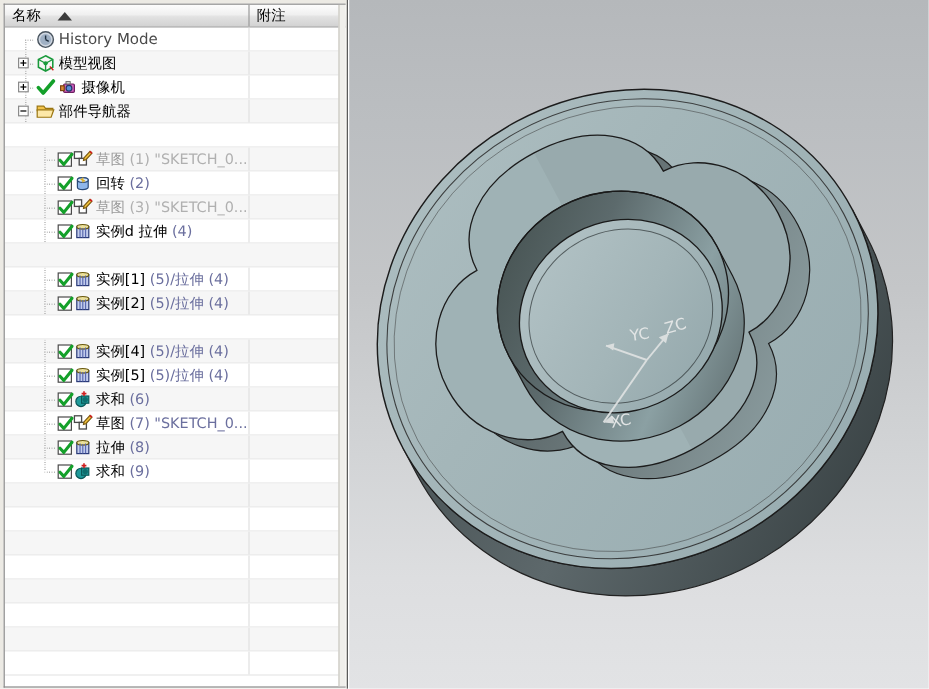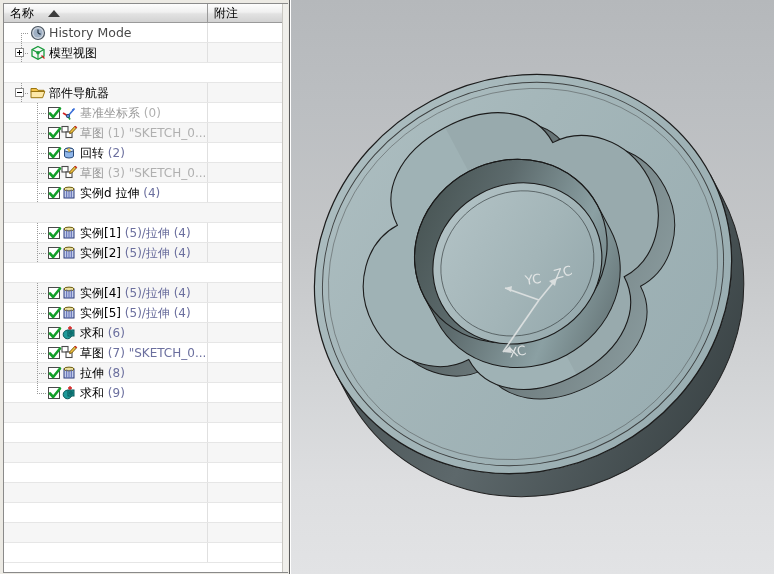--- a/index.html
+++ b/index.html
@@ -228,65 +228,65 @@
                 <path d="M2 4.6 L8 7.8 L14 4.6 M8 7.8 L8 14.2" stroke="#1a9a3c" stroke-width="1.1" fill="none"></path>
                 <circle cx="8" cy="7.8" r="1.8" fill="#1a9a3c"></circle>
                 <path d="M11.5 10.5 L14.5 13.5" stroke="#d02020" stroke-width="1.2"></path>
               </svg>
             </span>
             <span class="lbl">模型视图</span>
           </div>
           <div class="cellnote"></div>
         </div>
         <div class="row odd">
-          <div class="cellnote"></div>
-        </div>
-        <div class="row even">
           <div class="cellname">
             <div class="ind" style="width: 26px;">
               <div class="dots">
                 <div class="vdot" style="left: 17px;"></div>
                 <div class="hdot" style="left: 17px; width: 7px;"></div>
               </div>
+              <div class="exp plus" style="left: 11px;"></div>
+            </div>
+            <span class="ico">
+              <svg width="17" height="16" viewBox="0 0 17 16">
+                <path d="M2 8 L6 12.5 L14.5 2.5" stroke="#14a02a" stroke-width="3" fill="none" stroke-linecap="round" stroke-linejoin="round"></path>
+              </svg>
+            </span>
+            <span class="ico">
+              <svg width="17" height="16" viewBox="0 0 17 16">
+                <rect x="4" y="5" width="9" height="7" rx="1" fill="#cf5fbe" stroke="#6b2060" stroke-width="1"></rect>
+                <circle cx="8.5" cy="8.5" r="2.4" fill="#5a8fd8" stroke="#203a66" stroke-width="1"></circle>
+                <rect x="1.5" y="6.5" width="3" height="4" fill="#e08a3a" stroke="#7a4410" stroke-width="1"></rect>
+                <rect x="6" y="3" width="3.5" height="2" fill="#e0e0e0" stroke="#666" stroke-width="0.8"></rect>
+              </svg>
+            </span>
+            <span class="lbl">摄像机</span>
+          </div>
+          <div class="cellnote"></div>
+        </div>
+        <div class="row even">
+          <div class="cellname">
+            <div class="ind" style="width: 26px;">
+              <div class="dots">
+                <div class="vdot" style="left: 17px;"></div>
+                <div class="hdot" style="left: 17px; width: 7px;"></div>
+              </div>
               <div class="exp" style="left: 11px;"></div>
             </div>
             <span class="ico">
               <svg width="17" height="16" viewBox="0 0 17 16">
                 <path d="M1 3.5 h5.5 l1.4 1.8 H14 v2 H1 Z" fill="#f3c34a" stroke="#9a7510" stroke-width="1"></path>
                 <path d="M1 6.5 h13.8 l-2.2 6.2 H1 Z" fill="#fde8a8" stroke="#9a7510" stroke-width="1"></path>
               </svg>
             </span>
             <span class="lbl">部件导航器</span>
           </div>
           <div class="cellnote"></div>
         </div>
         <div class="row odd">
-          <div class="cellname">
-            <div class="ind" style="width: 44px;">
-              <div class="dots">
-                <div class="vdot" style="left: 33px;"></div>
-                <div class="hdot" style="left: 33px; width: 9px;"></div>
-              </div>
-            </div>
-            <div class="cbx">
-              <svg width="14" height="14" viewBox="0 0 14 14">
-                <path d="M2 7.5 L5.2 11 L12 2.5" stroke="#14a02a" stroke-width="2.6" fill="none" stroke-linecap="round" stroke-linejoin="round"></path>
-              </svg>
-            </div>
-            <span class="ico">
-              <svg width="17" height="16" viewBox="0 0 17 16">
-                <line x1="7" y1="11" x2="13.5" y2="3.5" stroke="#3a6fd8" stroke-width="1.6"></line>
-                <line x1="7" y1="11" x2="2" y2="8" stroke="#d02020" stroke-width="1.6"></line>
-                <line x1="7" y1="11" x2="9" y2="14.5" stroke="#1a9a3c" stroke-width="1.6"></line>
-                <circle cx="7" cy="11" r="1.7" fill="#5a8fd8" stroke="#203a66" stroke-width="0.8"></circle>
-                <polygon points="13.5,3.5 10.8,4.3 12.3,6" fill="#3a6fd8"></polygon>
-              </svg>
-            </span>
-            <span class="lbl gray">基准坐标系<span class="num"> (0)</span></span>
-          </div>
           <div class="cellnote"></div>
         </div>
         <div class="row even">
           <div class="cellname">
             <div class="ind" style="width: 44px;">
               <div class="dots">
                 <div class="vdot" style="left: 33px;"></div>
                 <div class="hdot" style="left: 33px; width: 9px;"></div>
               </div>
             </div>

